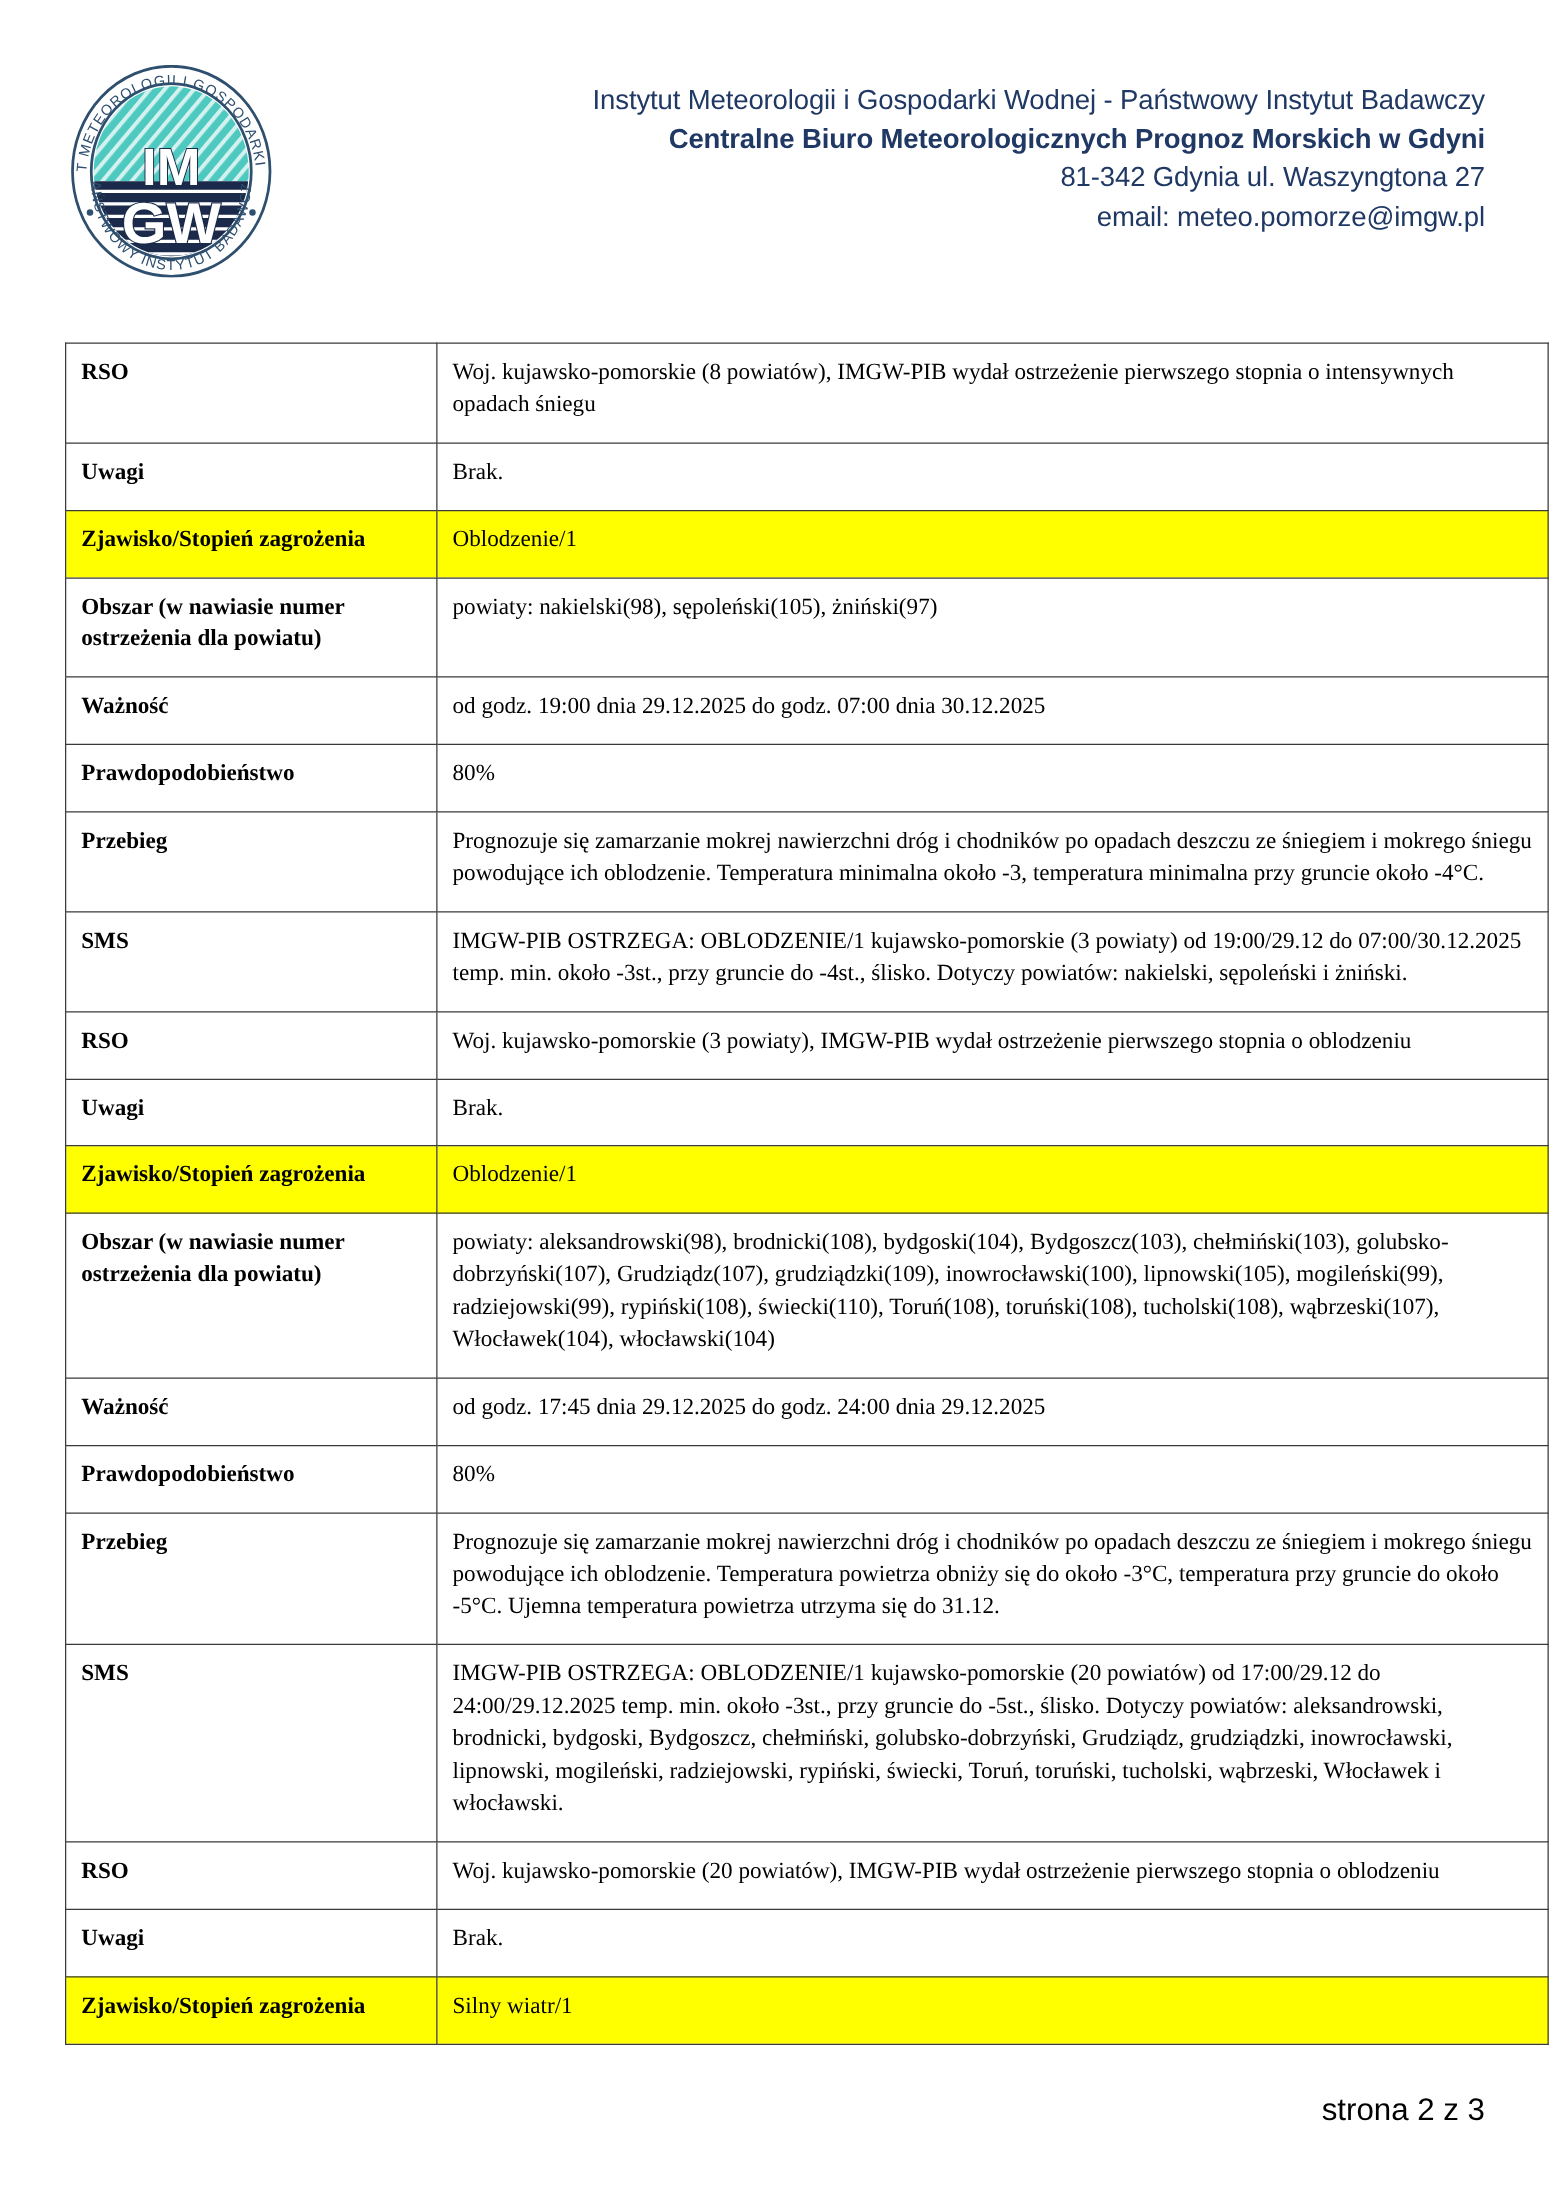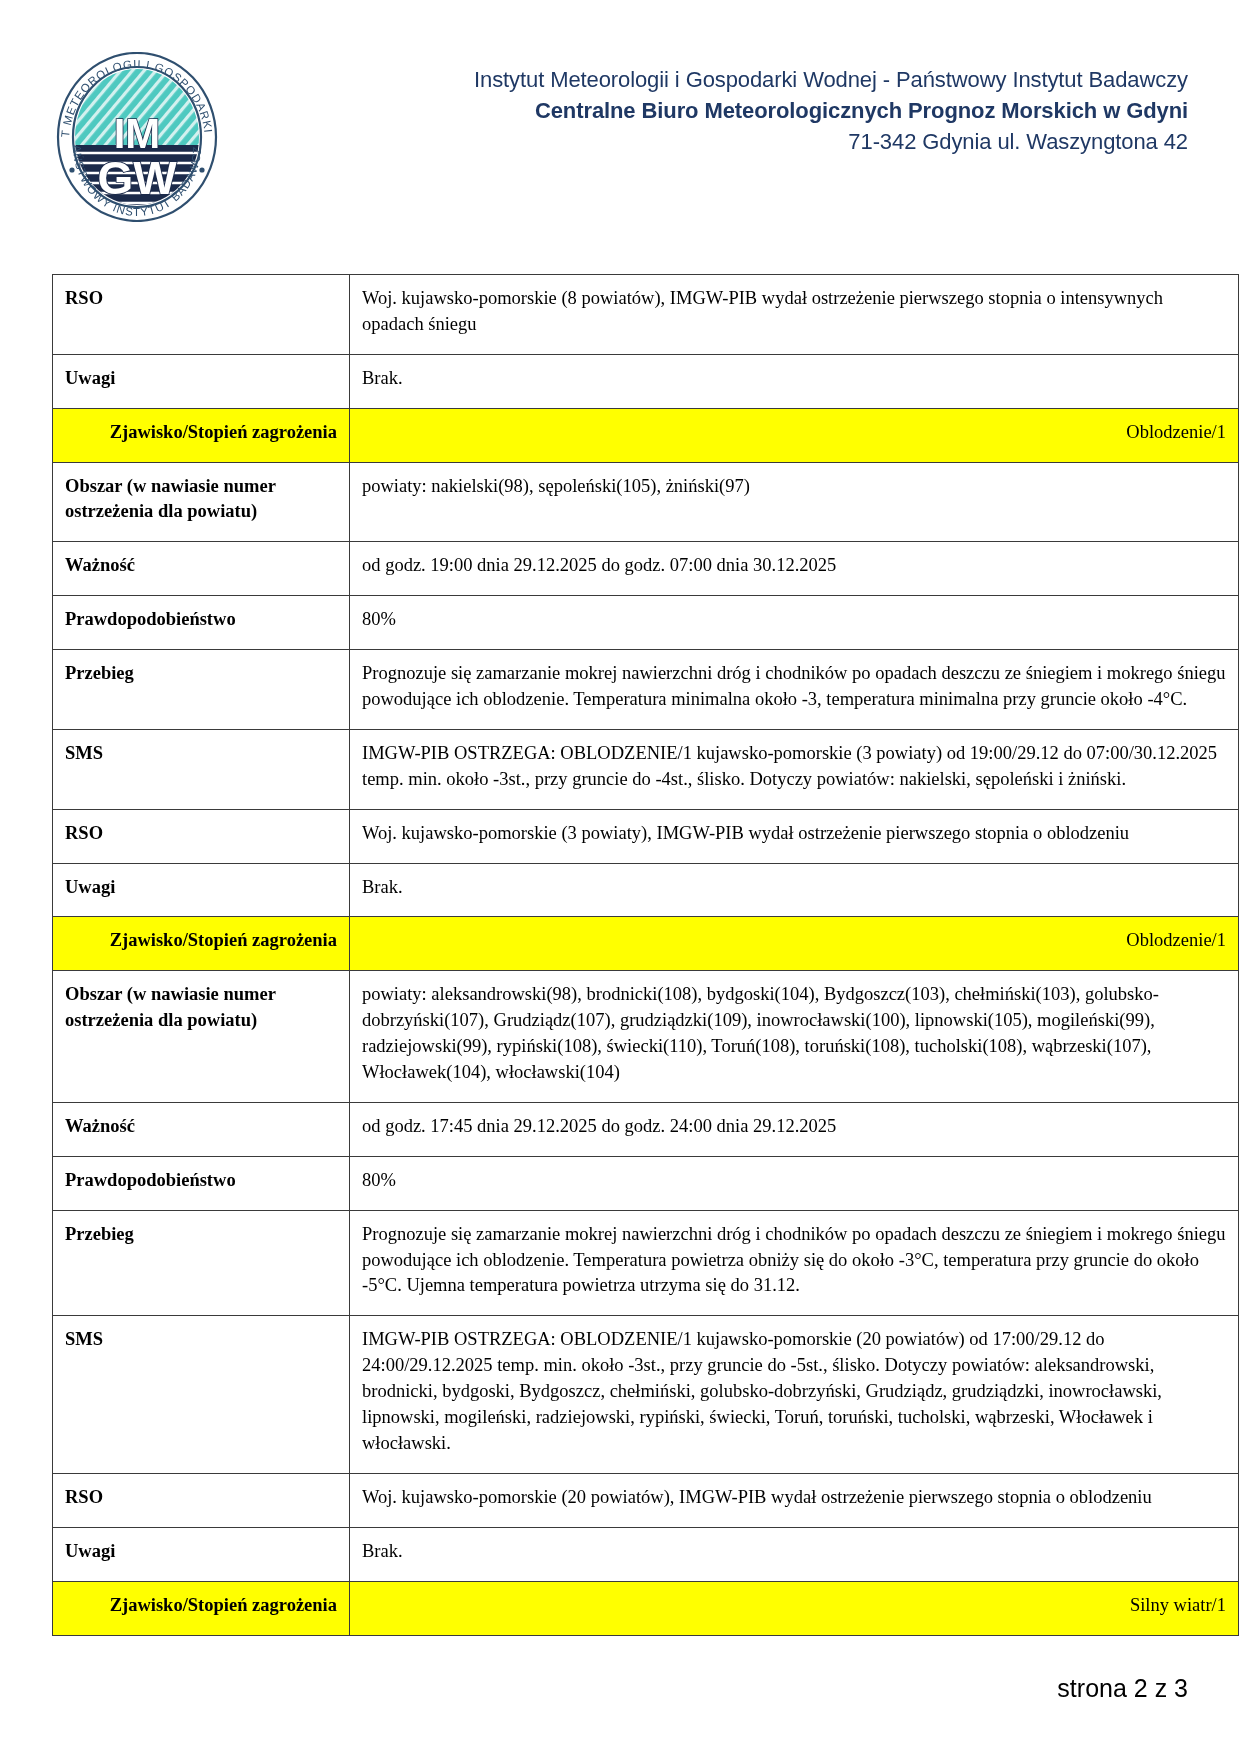--- a/index.html
+++ b/index.html
@@ -75,21 +75,20 @@
   }
   td.lbl {
     width: 272px;
     font-weight: bold;
   }
   td.val {
     width: 864px;
   }
   tr.hl td {
     background: #ffff00;
-    text-align: right;
   }
   tr.hl td.lbl {
     font-weight: bold;
   }
   .val p {
     margin: 0;
   }
 
   
   .footer {
@@ -151,21 +150,22 @@
           <textPath href="#arcBot" startOffset="50%" text-anchor="middle">PAŃSTWOWY INSTYTUT BADAWCZY</textPath>
         </text>
         <circle cx="20" cy="118" r="2.6" fill="#2f4f6f"></circle>
         <circle cx="150" cy="118" r="2.6" fill="#2f4f6f"></circle>
       </svg>
     </div>
 
     <div class="header-text">
       <div class="line">Instytut Meteorologii i Gospodarki Wodnej - Państwowy Instytut Badawczy</div>
       <div class="line bold">Centralne Biuro Meteorologicznych Prognoz Morskich w Gdyni</div>
-      <div class="line">71-342 Gdynia ul. Waszyngtona 42</div>
+      <div class="line">81-342 Gdynia ul. Waszyngtona 27</div>
+      <div class="line">email: meteo.pomorze@imgw.pl</div>
     </div>
   </div>
 
   <div class="table-wrap">
     <table class="warn">
       <tbody id="warn-body">
           <tr>
             <td class="lbl">RSO</td>
             <td class="val">
               <p>Woj. kujawsko-pomorskie (8 powiatów), IMGW-PIB wydał ostrzeżenie pierwszego stopnia o intensywnych opadach śniegu</p>

